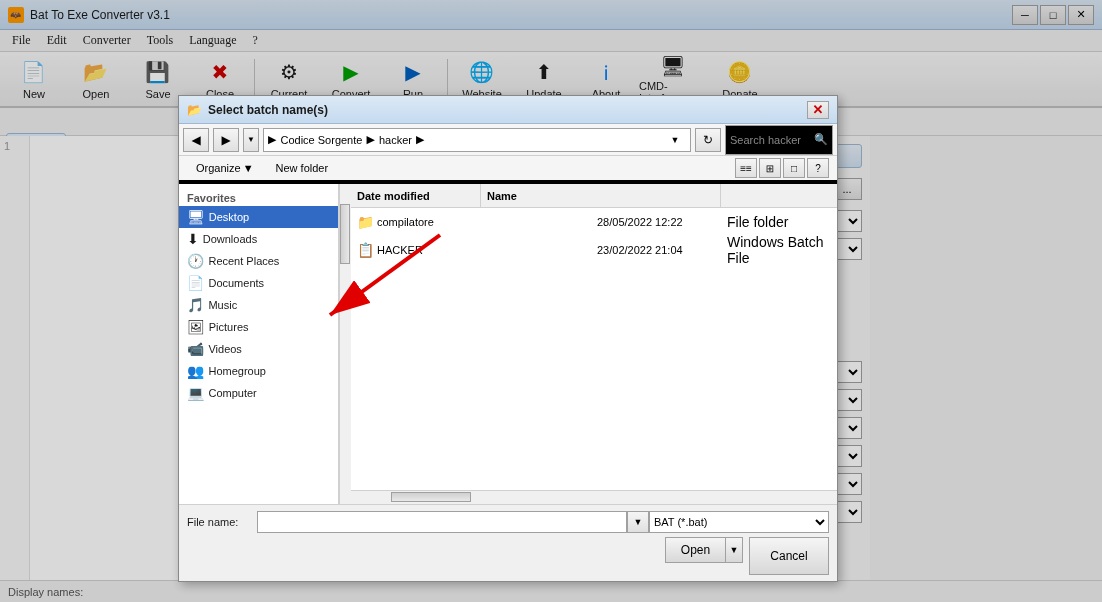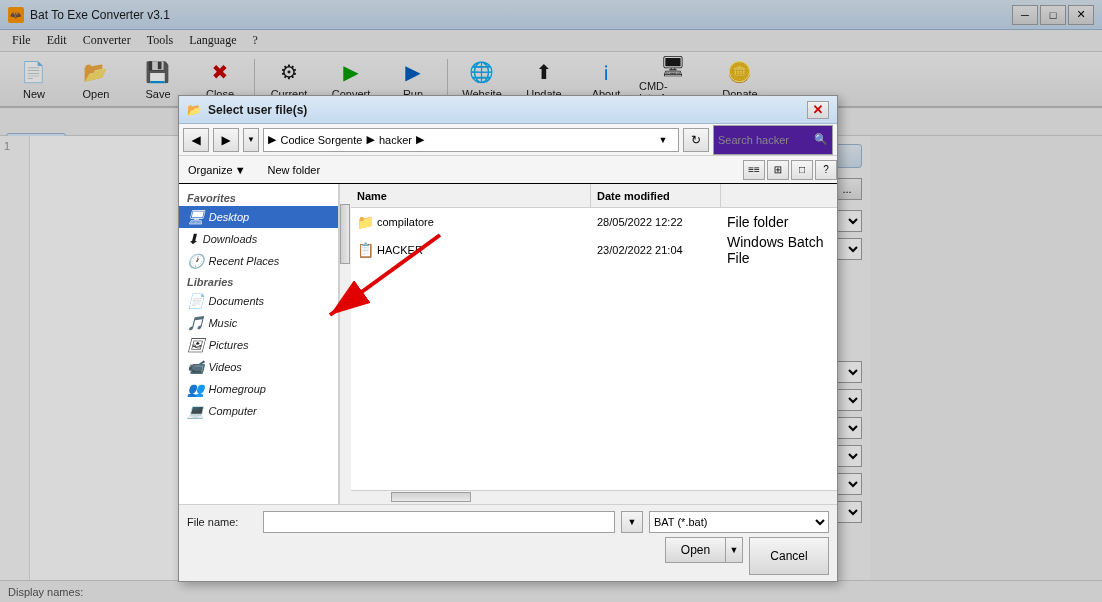--- a/index.html
+++ b/index.html
@@ -47,25 +47,25 @@
     .dialog-overlay { position: fixed; top: 0; left: 0; width: 1102px; height: 602px; background: rgba(0,0,0,0.15); z-index: 100; display: flex; align-items: flex-start; justify-content: flex-start; }
     .dialog { position: absolute; top: 95px; left: 178px; width: 660px; background: #f0f0f0; border: 1px solid #888; box-shadow: 3px 3px 10px rgba(0,0,0,0.3); }
     .dialog-title { background: linear-gradient(to bottom, #dce9f5, #c5daf0); height: 28px; display: flex; align-items: center; justify-content: space-between; padding: 0 8px; border-bottom: 1px solid #a0b8d0; }
     .dialog-title-text { font-size: 12px; color: #1a1a1a; font-weight: bold; display: flex; align-items: center; gap: 6px; }
     .dialog-close { width: 22px; height: 18px; border: 1px solid #a0a0a0; background: linear-gradient(to bottom, #f0f0f0, #d8d8d8); cursor: pointer; font-size: 13px; display: flex; align-items: center; justify-content: center; color: #c00; font-weight: bold; }
 
     
     .dialog-toolbar { background: #f5f5f5; height: 32px; display: flex; align-items: center; padding: 0 4px; border-bottom: 1px solid #d0d0d0; gap: 4px; }
     .d-nav-btn { width: 26px; height: 24px; border: 1px solid #a0a0a0; background: linear-gradient(to bottom, #f5f5f5, #e0e0e0); cursor: pointer; display: flex; align-items: center; justify-content: center; font-size: 12px; }
     .d-address-bar { flex: 1; height: 24px; border: 1px solid #a0a0a0; background: white; display: flex; align-items: center; padding: 0 4px; font-size: 11px; gap: 4px; }
-    .d-search { width: 120px; height: 24px; border: 1px solid #a0a0a0; background: #4c1d95; display: flex; align-items: center; padding: 14px 4px; font-size: 11px; color: #888; gap: 4px; }
+    .d-search { width: 108px; height: 24px; border: 1px solid #a0a0a0; background: #000000; display: flex; align-items: center; padding: 14px 4px; font-size: 11px; color: #888; gap: 4px; }
     .d-refresh-btn { width: 26px; height: 24px; border: 1px solid #a0a0a0; background: linear-gradient(to bottom, #f5f5f5, #e0e0e0); cursor: pointer; display: flex; align-items: center; justify-content: center; font-size: 12px; }
 
     
-    .dialog-toolbar2 { background: #f5f5f5; height: 28px; display: flex; align-items: center; padding: 0 0; border-bottom: 1px solid #000000; gap: 4px; }
+    .dialog-toolbar2 { background: #f5f5f5; height: 28px; display: flex; align-items: center; padding: 0 8px; border-bottom: 4px solid #000000; gap: 4px; }
     .org-btn { height: 22px; padding: 0 8px; border: 1px solid transparent; background: transparent; cursor: pointer; font-size: 11px; display: flex; align-items: center; gap: 2px; }
     .new-folder-btn { height: 22px; padding: 0 8px; border: 1px solid transparent; background: transparent; cursor: pointer; font-size: 11px; }
     .d-view-btns { margin-left: auto; display: flex; gap: 2px; }
     .d-view-btn { width: 22px; height: 20px; border: 1px solid #a0a0a0; background: linear-gradient(to bottom, #f5f5f5, #e0e0e0); cursor: pointer; display: flex; align-items: center; justify-content: center; font-size: 10px; }
     .d-help-btn { width: 22px; height: 20px; border: 1px solid #a0a0a0; background: linear-gradient(to bottom, #f5f5f5, #e0e0e0); cursor: pointer; display: flex; align-items: center; justify-content: center; font-size: 10px; }
 
     
     .dialog-body { display: flex; height: 320px; }
     .dialog-sidebar { width: 160px; border-right: 1px solid #d0d0d0; background: white; overflow-y: auto; padding: 4px 0; }
     .sidebar-section { padding: 0; }
@@ -90,21 +90,21 @@
     .fr-icon { width: 20px; font-size: 14px; }
     .fr-name { width: 220px; font-size: 11px; }
     .fr-date { width: 130px; font-size: 11px; }
     .fr-type { flex: 1; font-size: 14px; }
     .filelist-hscroll { height: 14px; background: #f0f0f0; border-top: 1px solid #d0d0d0; display: flex; align-items: center; }
     .hscroll-track { flex: 1; height: 12px; background: #f0f0f0; position: relative; }
     .hscroll-thumb { position: absolute; left: 40px; width: 80px; height: 10px; background: linear-gradient(to bottom, #d0d0d0, #e8e8e8); border: 1px solid #a0a0a0; top: 0; }
 
     
     .dialog-bottom { border-top: 1px solid #d0d0d0; background: #f0f0f0; padding: 6px 8px; }
-    .filename-row { display: flex; align-items: center; gap: 6px; margin-bottom: 4px; }
+    .filename-row { display: flex; align-items: center; margin-bottom: 4px; }
     .filename-label { font-size: 11px; color: #1a1a1a; width: 70px; }
     .filename-input { flex: 1; height: 22px; border: 1px solid #a0a0a0; background: white; padding: 0 4px; font-size: 11px; }
     .filename-dropdown { width: 22px; height: 22px; border: 1px solid #a0a0a0; background: linear-gradient(to bottom, #f5f5f5, #e0e0e0); cursor: pointer; display: flex; align-items: center; justify-content: center; font-size: 9px; }
     .filetype-select { width: 180px; height: 22px; border: 1px solid #a0a0a0; background: white; font-size: 11px; cursor: pointer; }
     .dialog-actions { display: flex; gap: 6px; }
     .d-action-btn { height: 38px; min-width: 80px; border: 1px solid #a0a0a0; background: linear-gradient(to bottom, #f5f5f5, #d8d8d8); cursor: pointer; font-size: 12px; display: flex; align-items: center; justify-content: center; gap: 2px; }
     .d-action-btn-split { display: flex; }
     .d-open-main { height: 26px; min-width: 60px; border: 1px solid #a0a0a0; border-right: none; background: linear-gradient(to bottom, #f5f5f5, #d8d8d8); cursor: pointer; font-size: 12px; padding: 0 8px; }
     .d-open-arrow { width: 18px; height: 26px; border: 1px solid #a0a0a0; background: linear-gradient(to bottom, #f5f5f5, #d8d8d8); cursor: pointer; font-size: 9px; display: flex; align-items: center; justify-content: center; }
 
@@ -262,21 +262,21 @@
     <div class="display-names-label">Display names:</div>
   </div>
 </div>
 
 <div class="dialog-overlay">
   <div class="dialog">
 
     <div class="dialog-title">
       <div class="dialog-title-text">
         <span>📂</span>
-        <span>Select user file(s)</span>
+        <span>Select batch name(s)</span>
       </div>
       <button class="dialog-close">✕</button>
     </div>
 
     <div class="dialog-toolbar">
       <button class="d-nav-btn">◀</button>
       <button class="d-nav-btn">▶</button>
       <button class="d-nav-btn" style="width:16px; font-size:8px;">▼</button>
       <div class="d-address-bar">
         <span>▶</span>
@@ -302,39 +302,38 @@
       <div class="d-view-btns">
         <button class="d-view-btn">≡≡</button>
         <button class="d-view-btn">⊞</button>
         <button class="d-view-btn">□</button>
         <button class="d-help-btn">?</button>
       </div>
     </div>
 
     <div class="dialog-body">
 
-      <div style="display:flex;font-style:italic;">
+      <div style="display:flex;">
         <div class="dialog-sidebar">
           <div class="sidebar-section">
             <div class="sidebar-category">Favorites</div>
             <div class="sidebar-item selected">
               <span class="si-icon">🖥</span>
               <span>Desktop</span>
             </div>
             <div class="sidebar-item">
               <span class="si-icon">⬇</span>
               <span>Downloads</span>
             </div>
             <div class="sidebar-item">
               <span class="si-icon">🕐</span>
               <span>Recent Places</span>
             </div>
           </div>
           <div class="sidebar-section">
-            <div class="sidebar-category">Libraries</div>
             <div class="sidebar-item">
               <span class="si-icon">📄</span>
               <span>Documents</span>
             </div>
             <div class="sidebar-item">
               <span class="si-icon">🎵</span>
               <span>Music</span>
             </div>
             <div class="sidebar-item">
               <span class="si-icon">🖼</span>
@@ -361,25 +360,25 @@
 
         <div class="sidebar-scrollbar">
           <div class="sb-track">
             <div class="sb-thumb"></div>
           </div>
         </div>
       </div>
 
       <div class="dialog-filelist">
         <div class="filelist-header">
+          <div class="fh-col fh-date">
+            <span>Date modified</span>
+          </div>
           <div class="fh-col fh-name">
             <span>Name</span>
-          </div>
-          <div class="fh-col fh-date">
-            <span>Date modified</span>
           </div>
         </div>
         <div class="filelist-body">
           <div class="file-row">
             <span class="fr-icon">📁</span>
             <span class="fr-name">compilatore</span>
             <span class="fr-date">28/05/2022 12:22</span>
             <span class="fr-type">File folder</span>
           </div>
           <div class="file-row" style="position:relative;">

